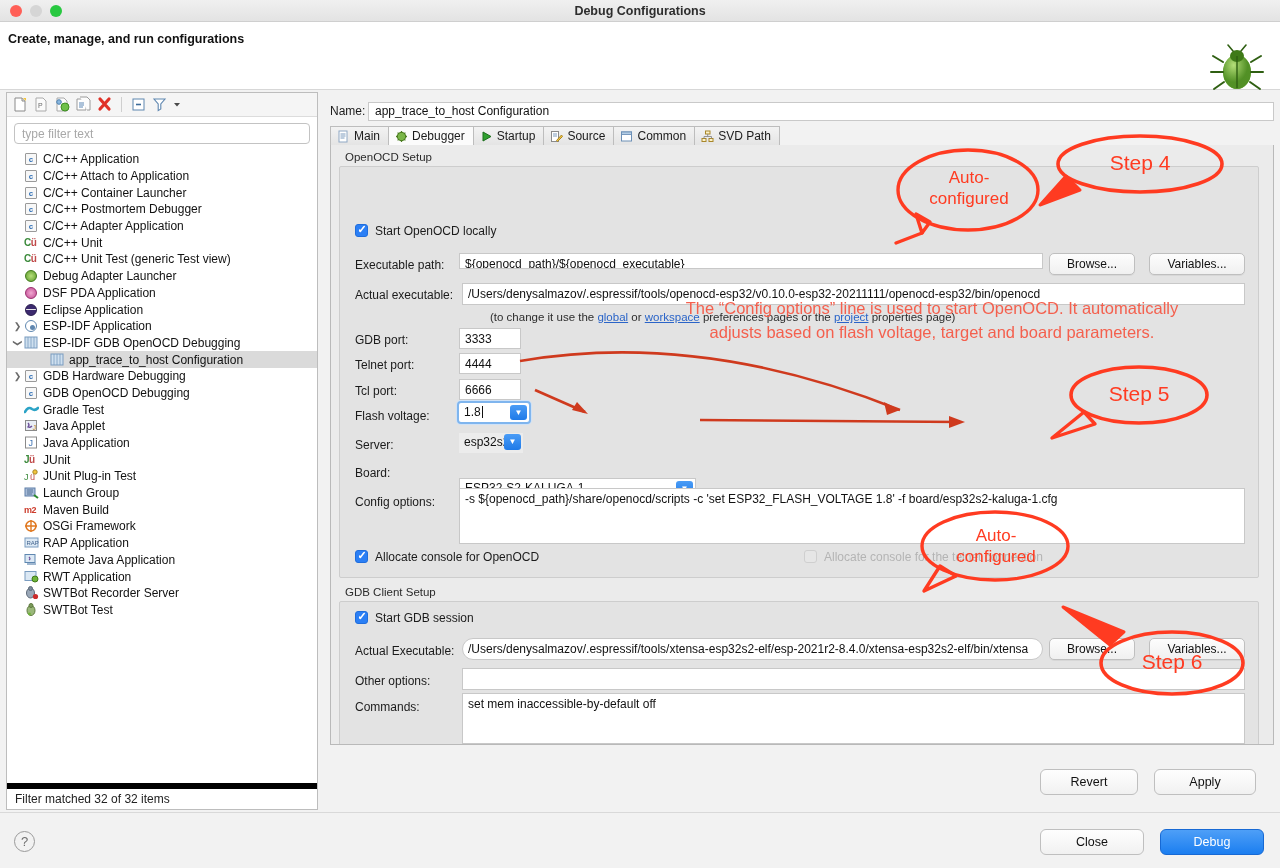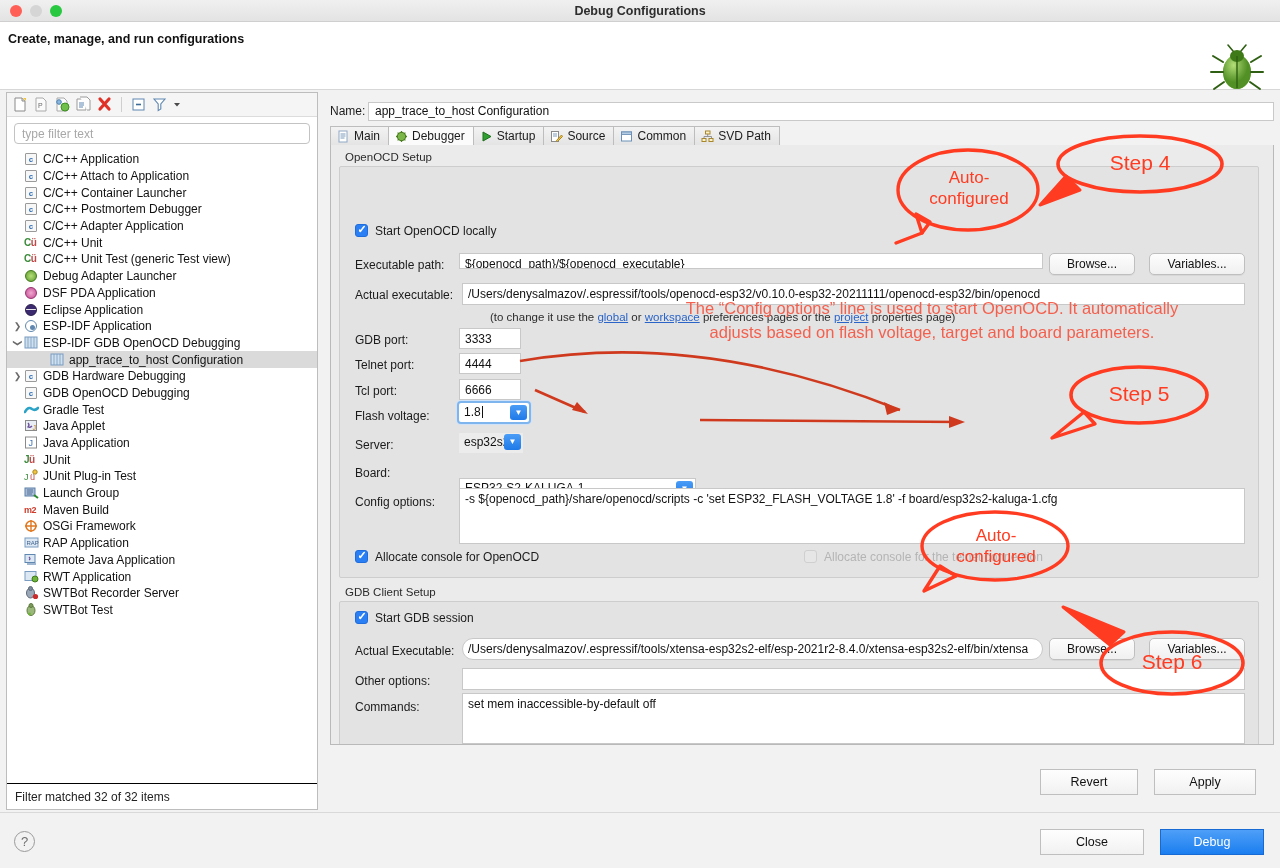--- a/index.html
+++ b/index.html
@@ -74,21 +74,21 @@
     width:13px; text-align:center; font-size:9px; color:#6b6b6b; flex:0 0 13px;
   }
   .tindent2{ flex:0 0 26px; }
   .ticon{
     width:15px; height:14px; margin-right:4px; flex:0 0 15px;
     position:relative; display:inline-block;
   }
   .tlabel{ line-height:14px; }
   #tree-status{
     position:absolute; left:0; right:0; bottom:0; height:26px;
-    border-top:1px solid #000000; background:#fff;
+    border-top:6px solid #000000; background:#fff;
     display:flex; align-items:center; padding-left:8px; font-size:12px; color:#222;
   }
 
   
   .ic-cbox{
     position:absolute; left:1px; top:1px; width:12px; height:12px;
     border:1px solid #9a9a9a; background:#f7f7f7; border-radius:1px;
     font-size:8px; line-height:11px; text-align:center; color:#2f6fb5; font-weight:bold;
   }
   .ic-round{
@@ -185,21 +185,21 @@
   .hyper{ color:#2a64c8; text-decoration:underline; }
   .hint{ position:absolute; font-size:11.5px; color:#2d2d2d; }
 
   
   #apply-row{ position:absolute; left:330px; top:762px; width:944px; height:36px; }
   #bottom-bar{
     position:absolute; left:0; top:812px; width:1280px; height:56px;
     background:#f2f2f2; border-top:1px solid #d9d9d9;text-align:right;
   }
   .btn-lg{
-    position:absolute; height:26px; border-radius:0; font-size:12.5px;
+    position:absolute; height:26px; border-radius:6px; font-size:12.5px;
     display:flex; align-items:center; justify-content:center;
     border:1px solid #bfbfbf; background:linear-gradient(#fefefe,#f1f1f1); color:#111;
   }
   .btn-lg.primary{
     background:linear-gradient(#4e9ff7,#1b7ef0); border-color:#1769d4; color:#fff;
   }
   #help-icon{
     position:absolute; left:14px; top:831px; width:21px; height:21px;
     border:1.5px solid #9a9a9a; border-radius:50%; color:#6e6e6e;
     font-size:13px; text-align:center; line-height:19px;

